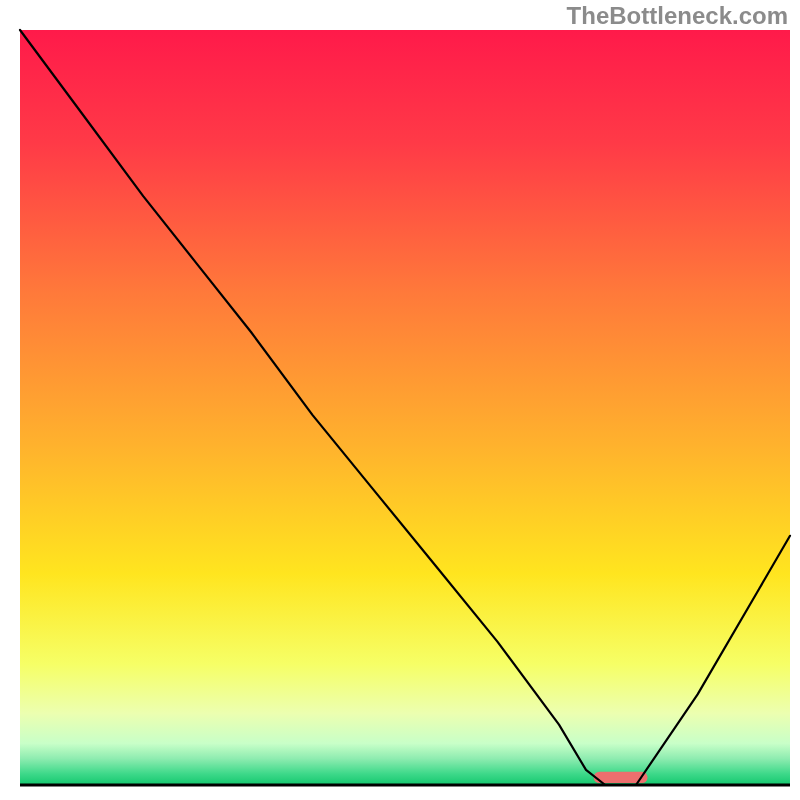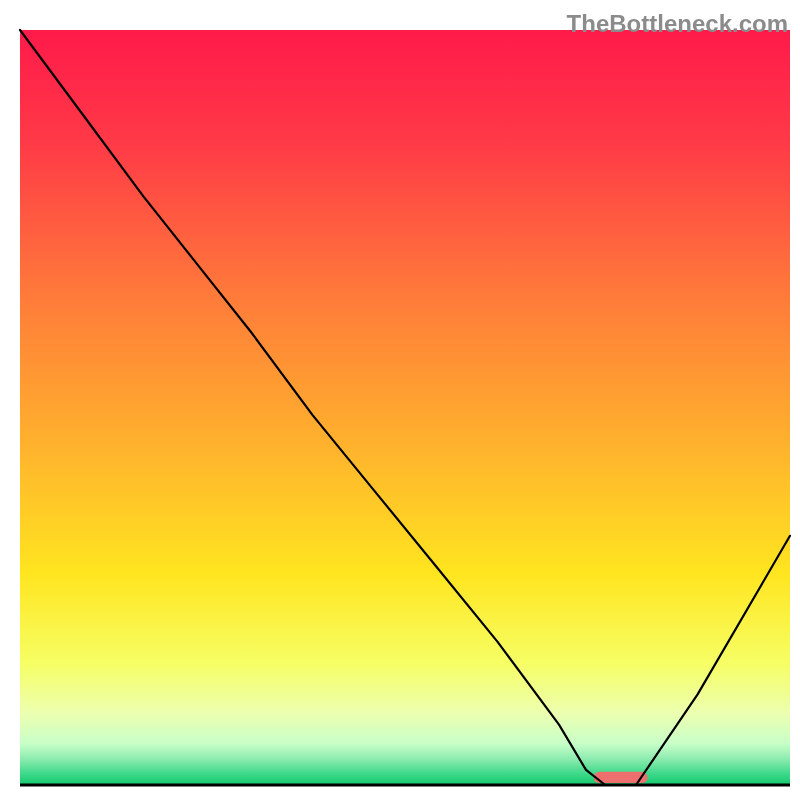--- a/index.html
+++ b/index.html
@@ -10,21 +10,21 @@
     background: #ffffff;
     overflow: hidden;
   }
   .frame {
     position: relative;
     width: 800px;
     height: 800px;
   }
   .watermark {
     position: absolute;
-    top: 10px;
+    top: 2px;
     right: 12px;
     font-family: Arial, Helvetica, sans-serif;
     font-size: 24px;
     font-weight: bold;
     color: #8b8b8b;
     z-index: 10;
   }
   svg {
     position: absolute;
     top: 0;

